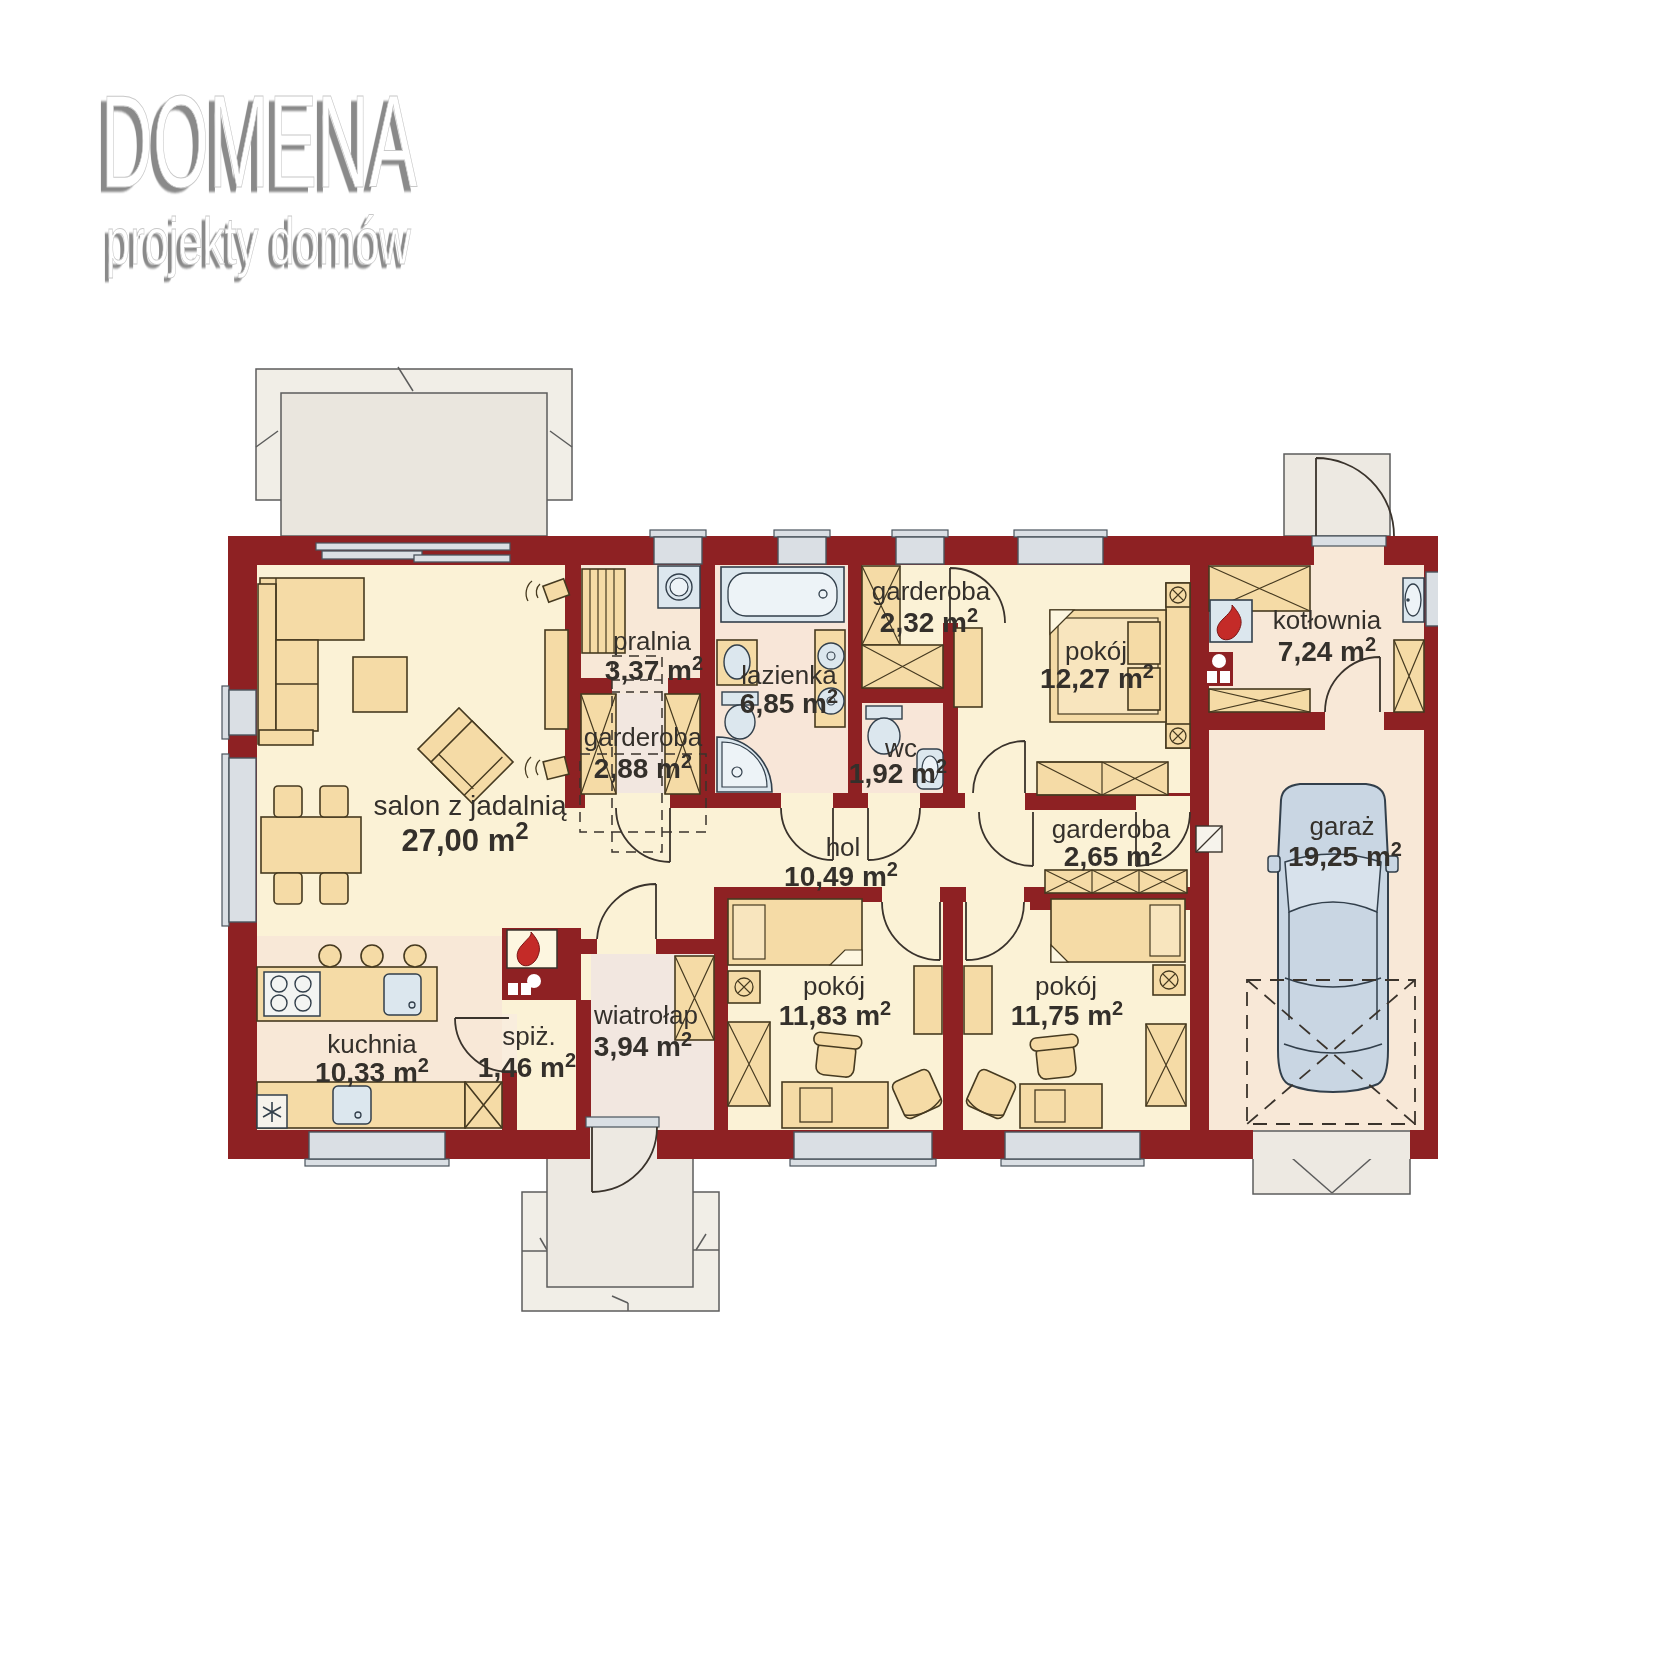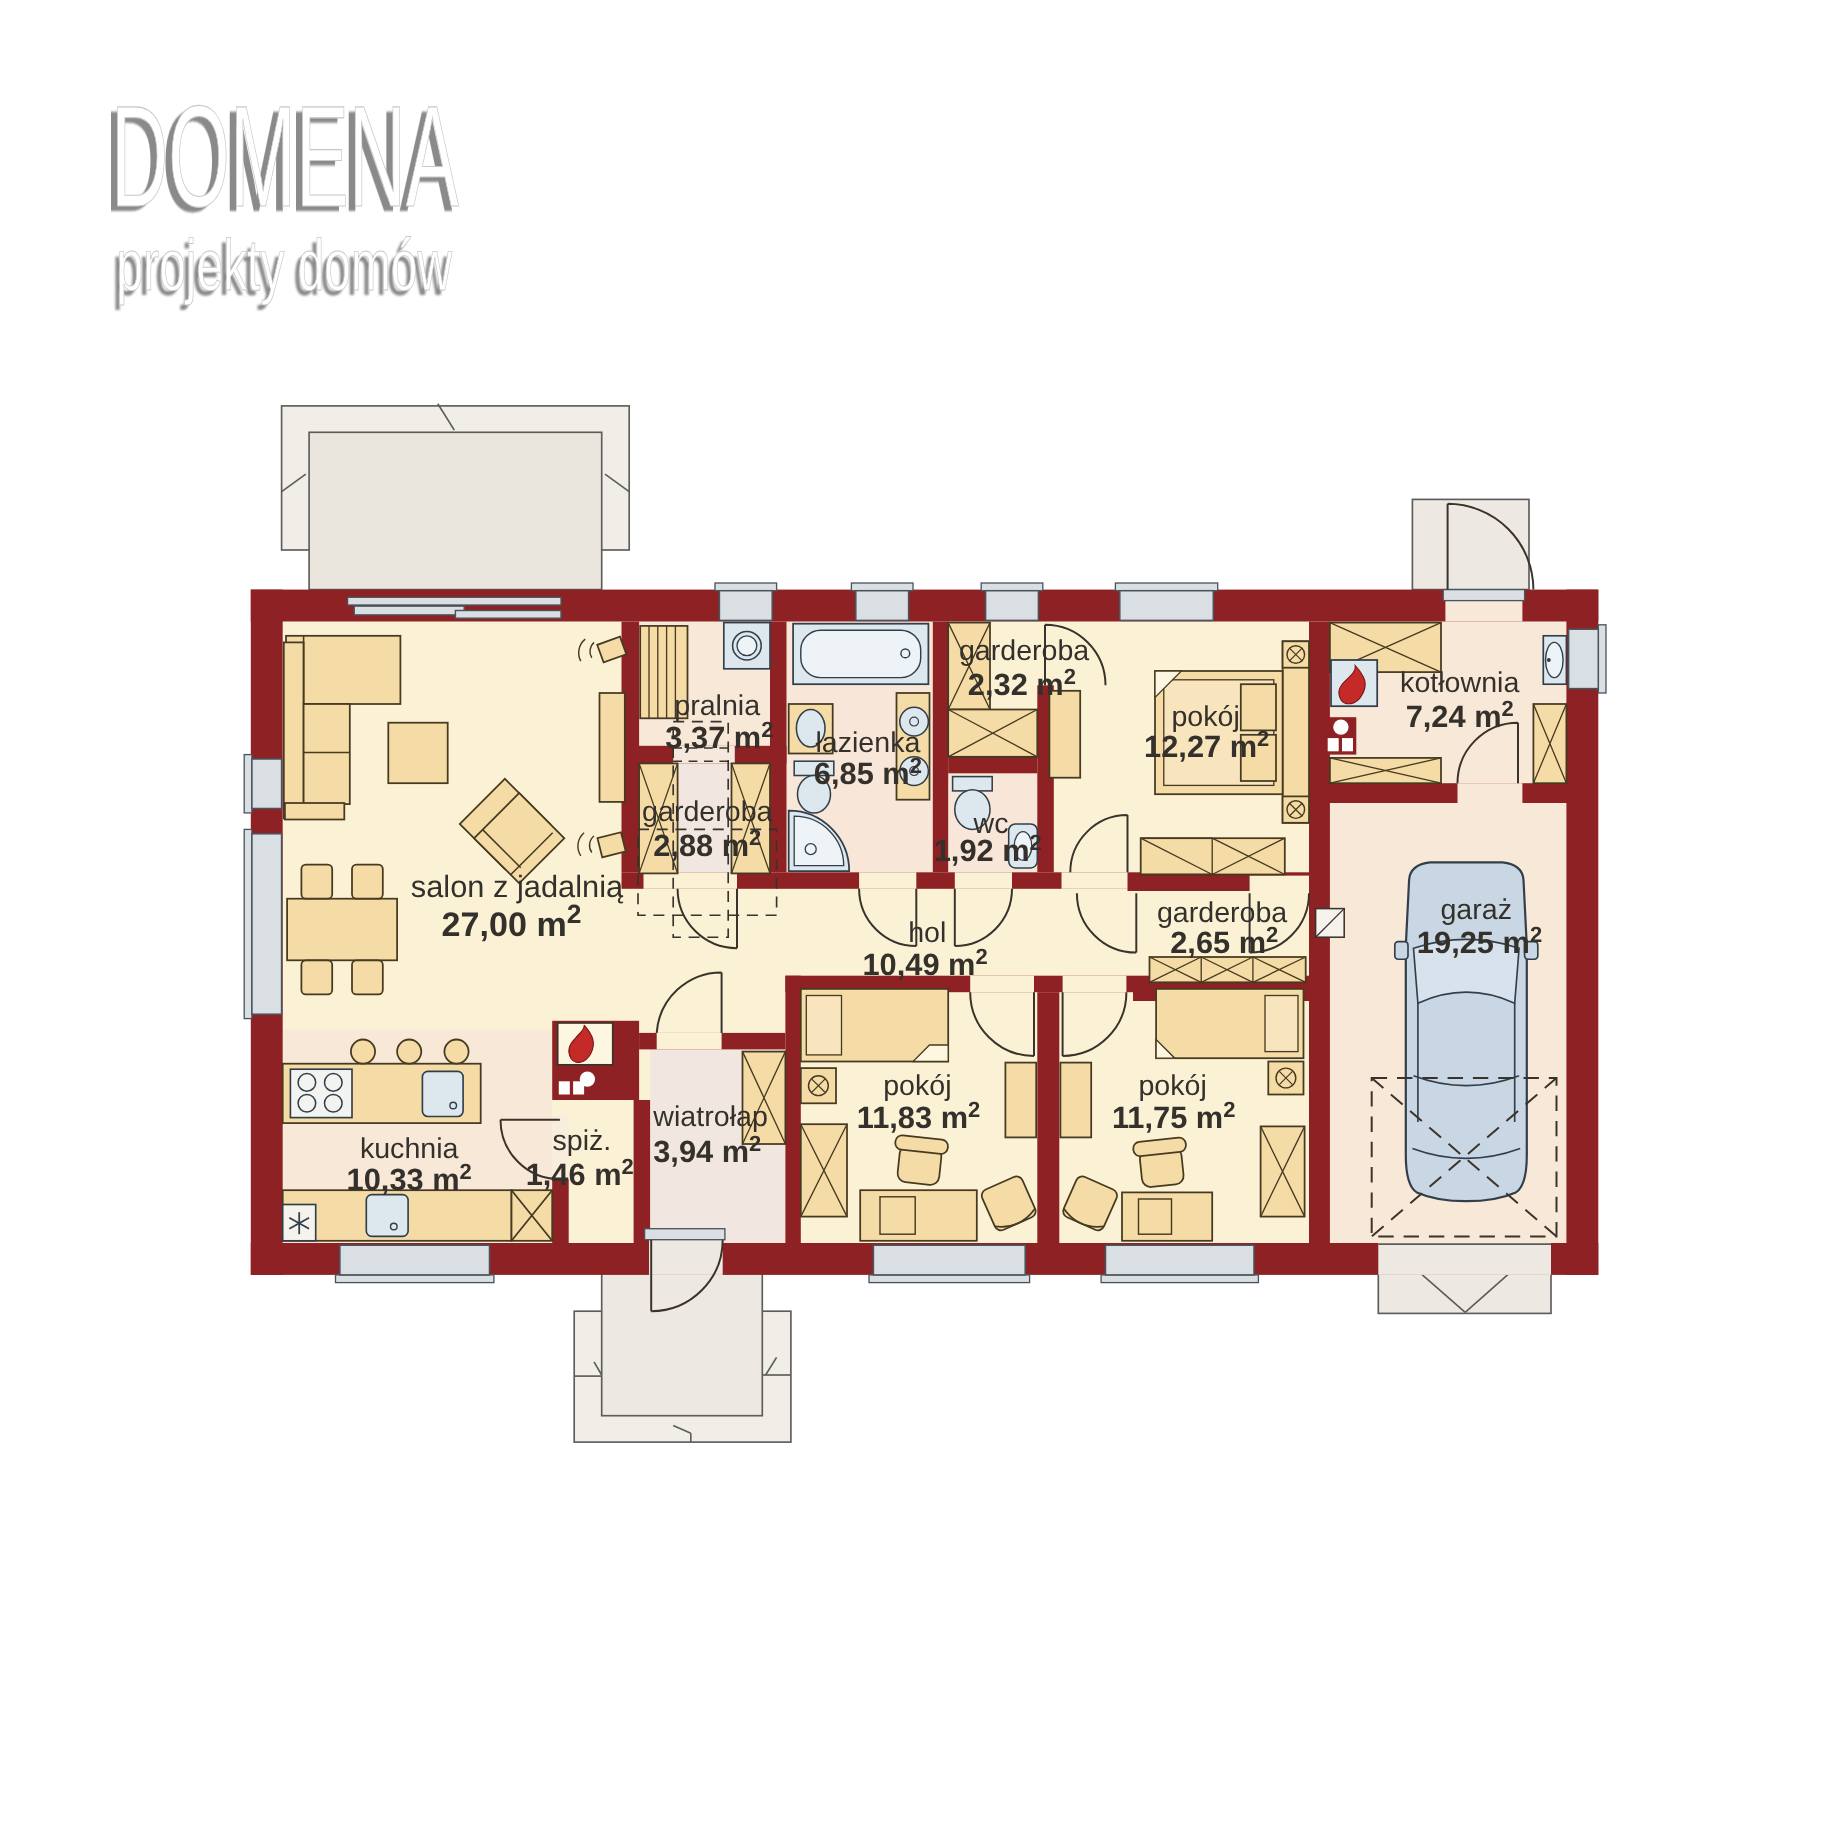--- a/index.html
+++ b/index.html
@@ -1,16 +1,16 @@
 <!DOCTYPE html>
 <html><head>
 <meta charset="utf-8">
 <style>
   html,body{margin:0;padding:0;background:#ffffff;}
-  #page{width:1680px;height:1680px;position:relative;background:#eab308;overflow:hidden;}
+  #page{width:1438px;height:1680px;position:relative;background:#eab308;overflow:hidden;}
   text{font-family:"Liberation Sans",sans-serif;fill:#34302b;}
   .rn{font-size:26px;}
   .ra{font-size:28px;font-weight:bold;}
   .big{font-size:28px;}
   .biga{font-size:31px;font-weight:bold;}
 </style>
 </head>
 <body>
 <div id="page">
 <svg width="1680" height="1680" viewBox="0 0 1680 1680">

